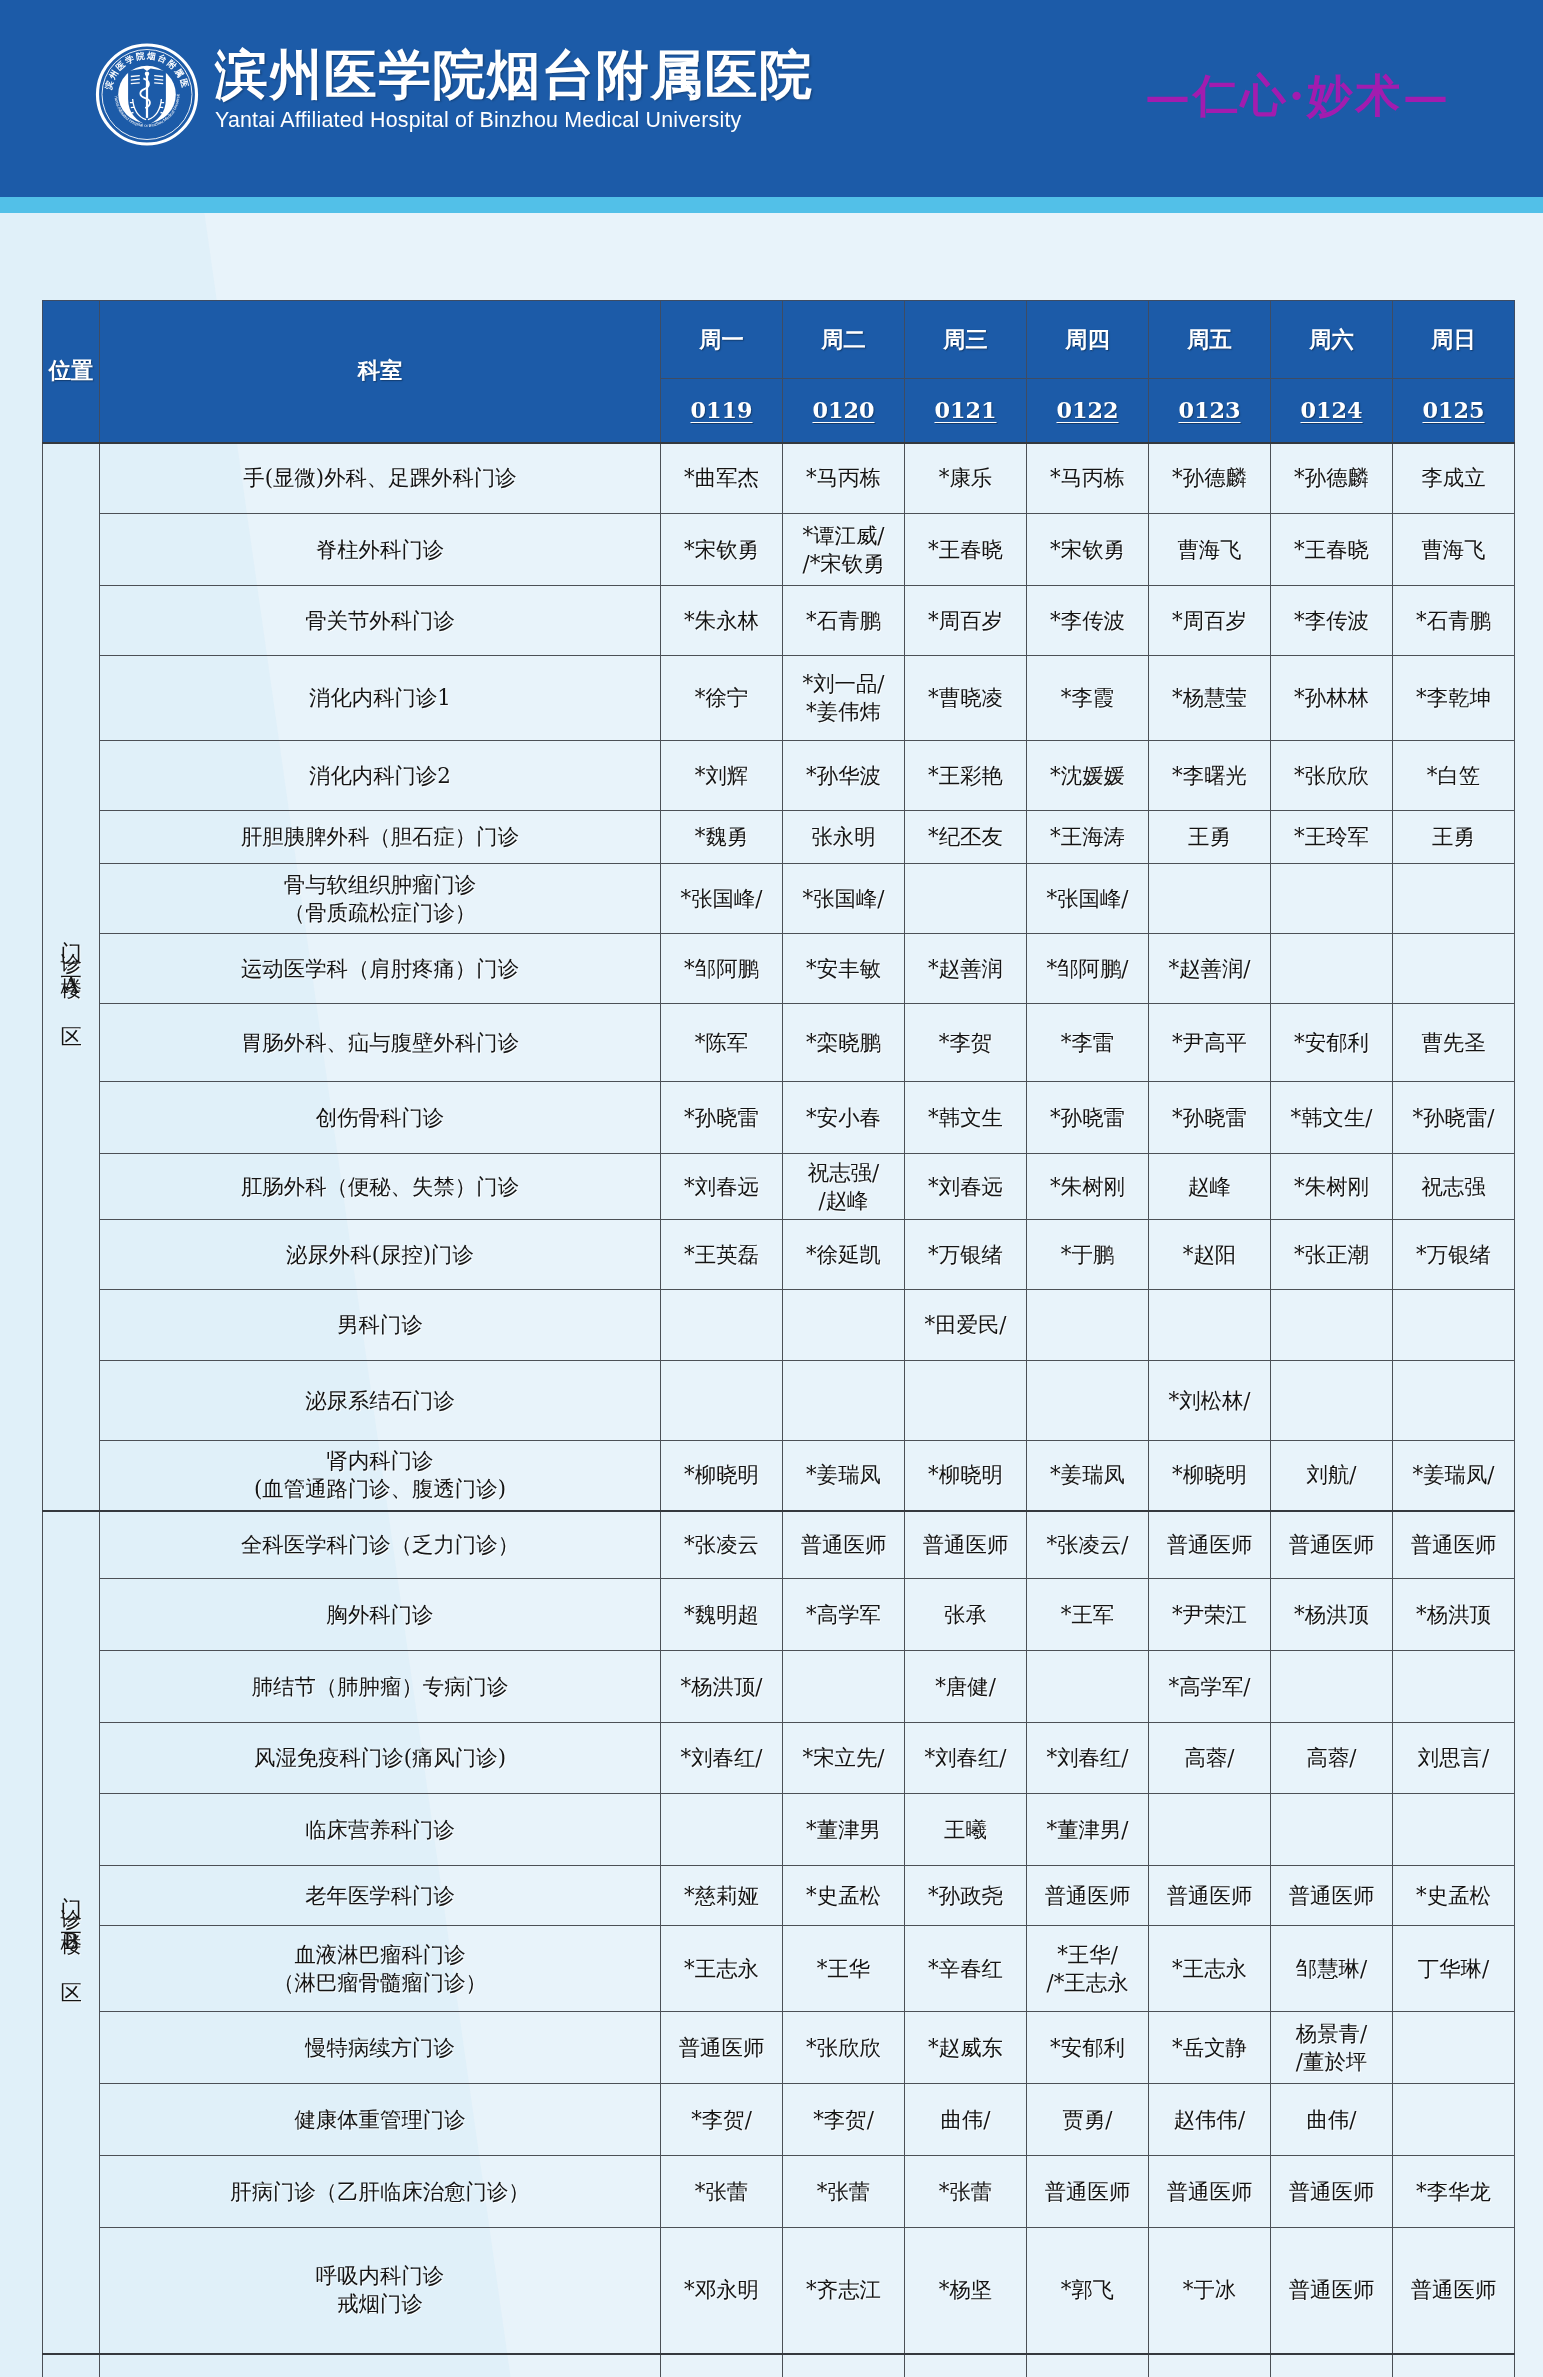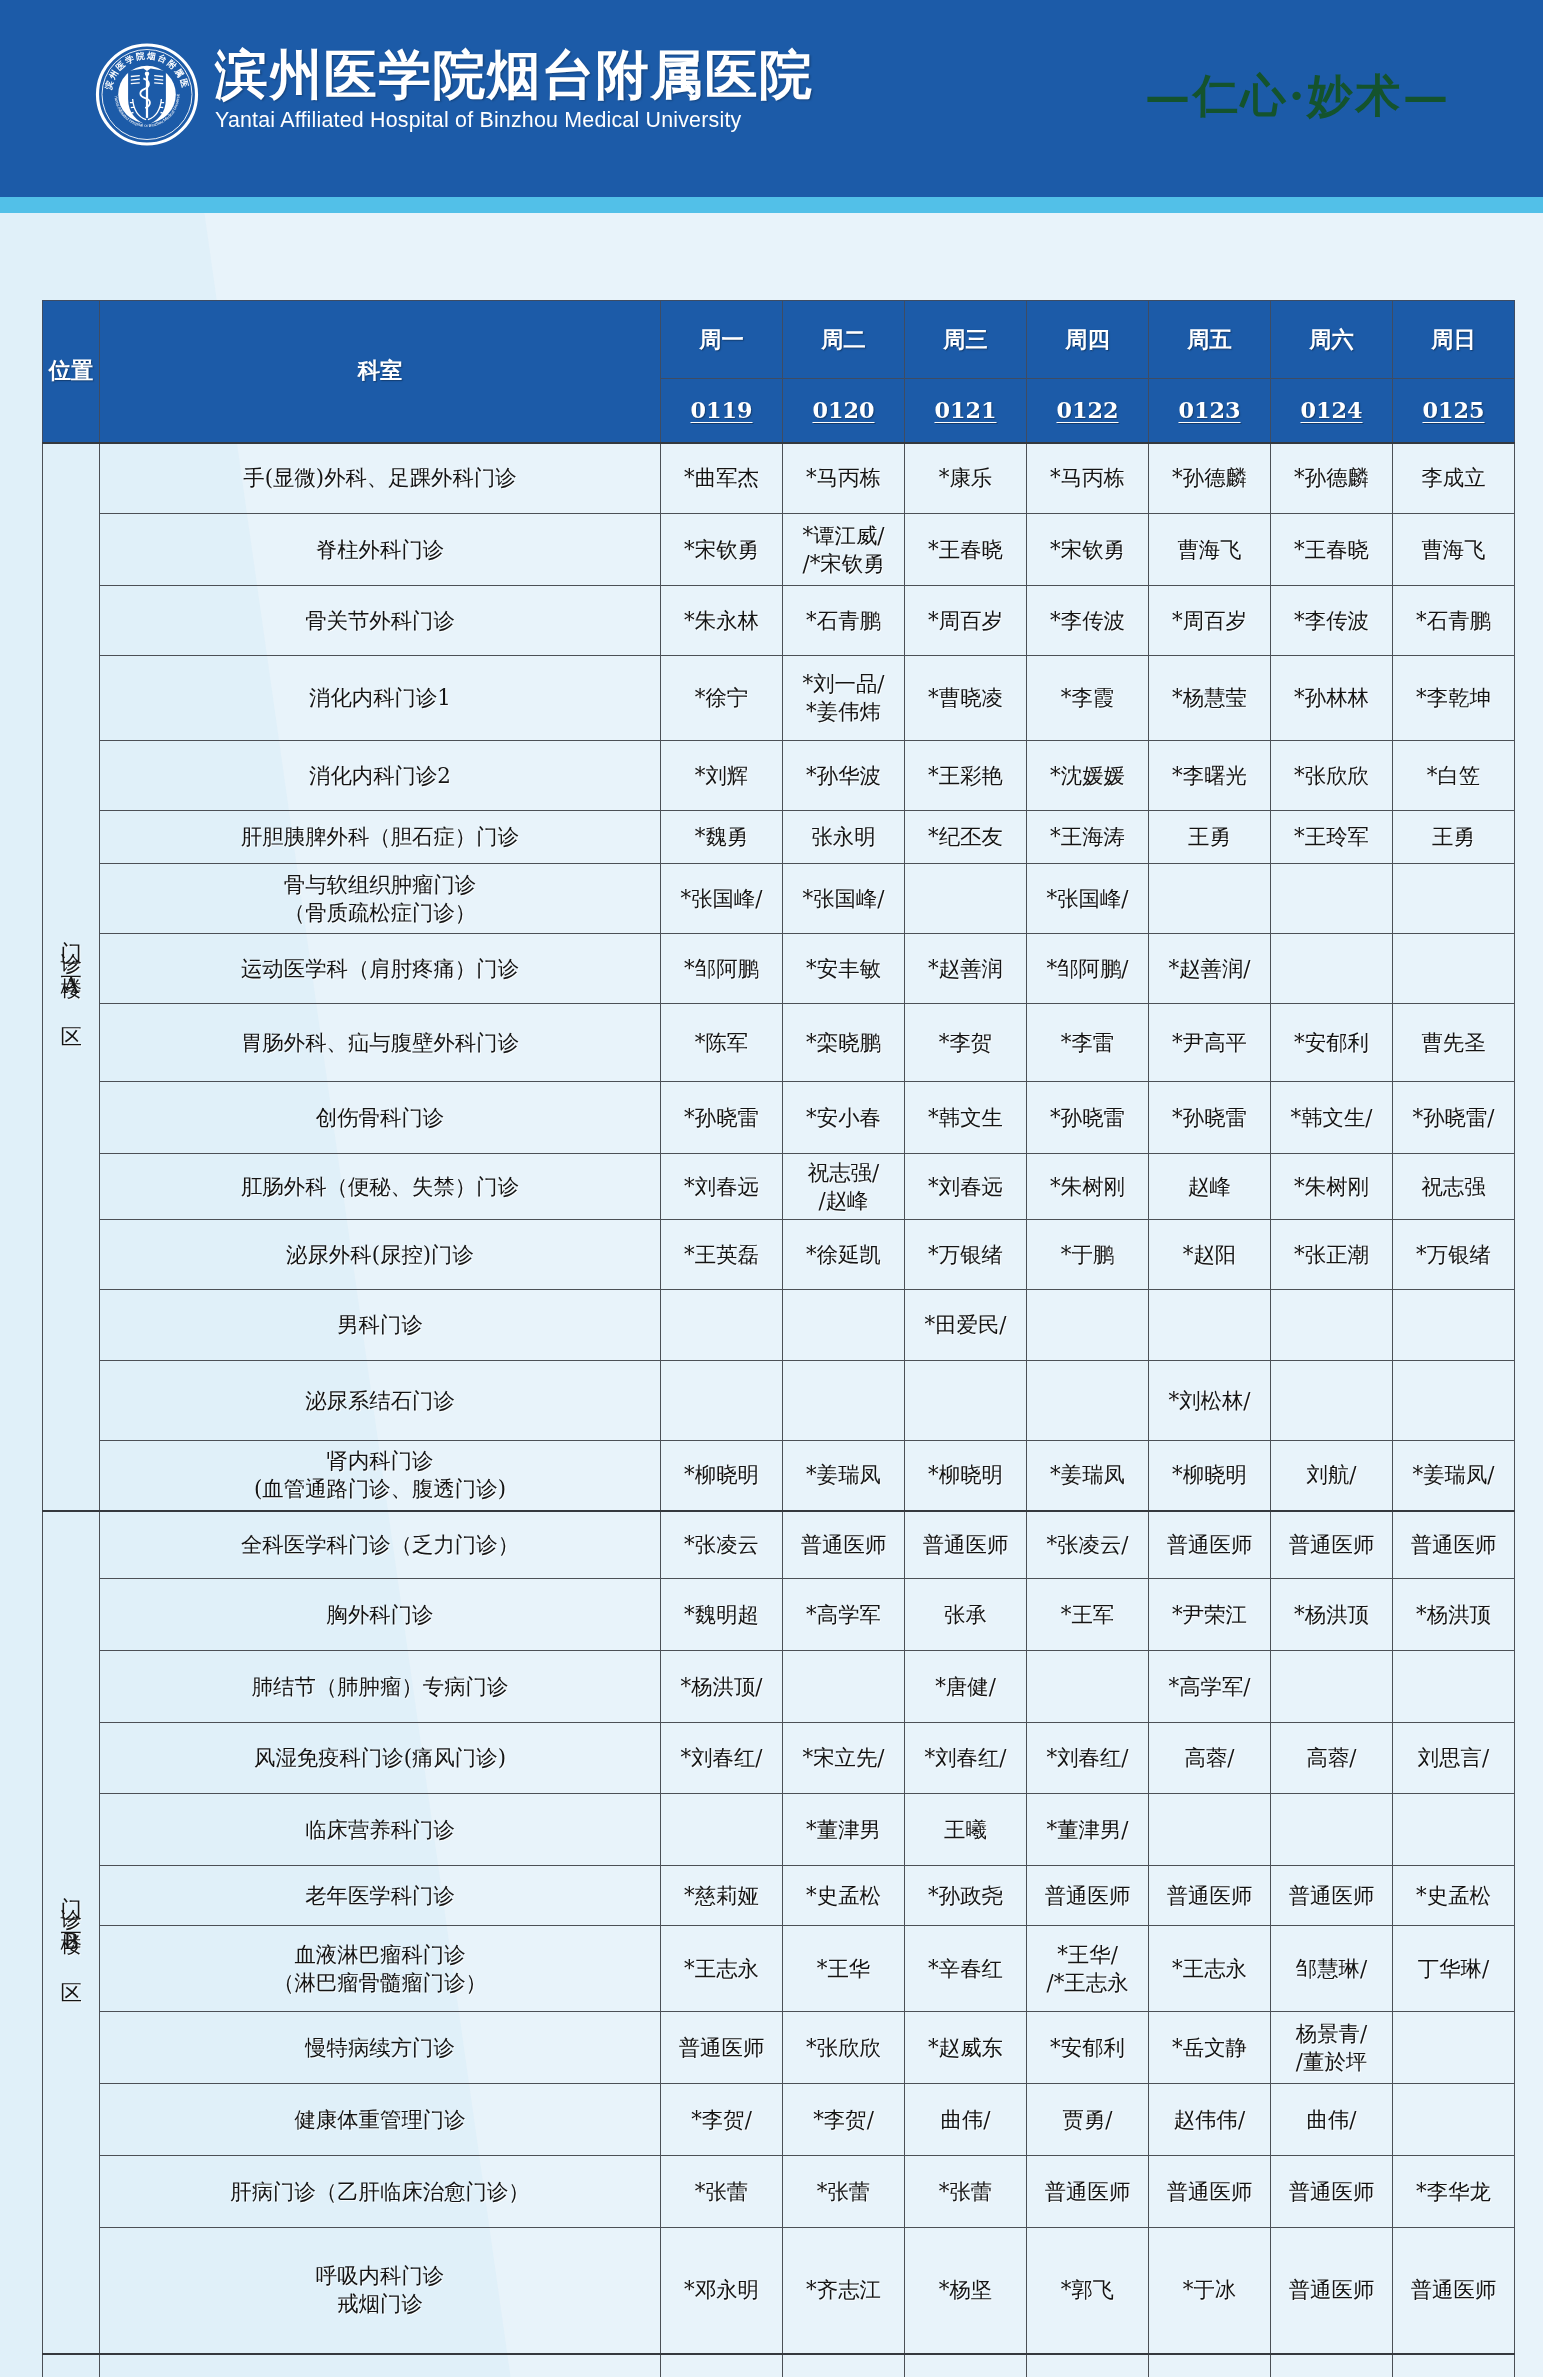--- a/index.html
+++ b/index.html
@@ -12,21 +12,21 @@
   }
   
   #bg-art{position:absolute;left:0;top:0;width:1543px;height:3305px;z-index:0;}
   
   #top-band{position:absolute;left:0;top:0;width:1543px;height:197px;background:#1c5ba8;z-index:1;}
   #cyan-strip{position:absolute;left:0;top:197px;width:1543px;height:15.7px;background:#52c0e8;z-index:1;}
   #logo{position:absolute;left:93px;top:39px;z-index:2;}
   .brand{position:absolute;left:215px;top:48px;z-index:2;color:#ffffff;}
   .brand-zh{font-size:53px;font-weight:bold;letter-spacing:1.4px;line-height:1.0;white-space:nowrap;text-shadow:1.4px 1.4px 1.9px rgba(0,0,0,.25);}
   .brand-en{font-size:21.4px;font-family:"Liberation Sans","DejaVu Sans",sans-serif;letter-spacing:0.2px;margin-top:6.7px;white-space:nowrap;}
-  .slogan{position:absolute;left:1089px;top:66px;width:418px;z-index:2;color:#14532d;font-size:45px;font-weight:bold;text-align:center;white-space:nowrap;letter-spacing:2.9px;}
+  .slogan{position:absolute;left:1089px;top:66px;width:418px;z-index:2;color:#a21caf;font-size:45px;font-weight:bold;text-align:center;white-space:nowrap;letter-spacing:2.9px;}
   
   #table-wrap{position:absolute;left:42px;top:300px;z-index:3;}
   table{border-collapse:collapse;table-layout:fixed;width:1470px;border:1.9px solid #3a3f46;border-bottom-width:3.3px;}
   thead th{
     background:#1c5ba8;color:#ffffff;font-weight:bold;font-size:22.3px;
     border:1px solid #3e4c63;text-shadow:1px 1px 1.4px rgba(0,0,0,.35);
   }
   tr.day-row{height:78px;}
   tr.date-row{height:64px;}
   tr.date-row th{border-top:1.9px solid #dcedf8;}

